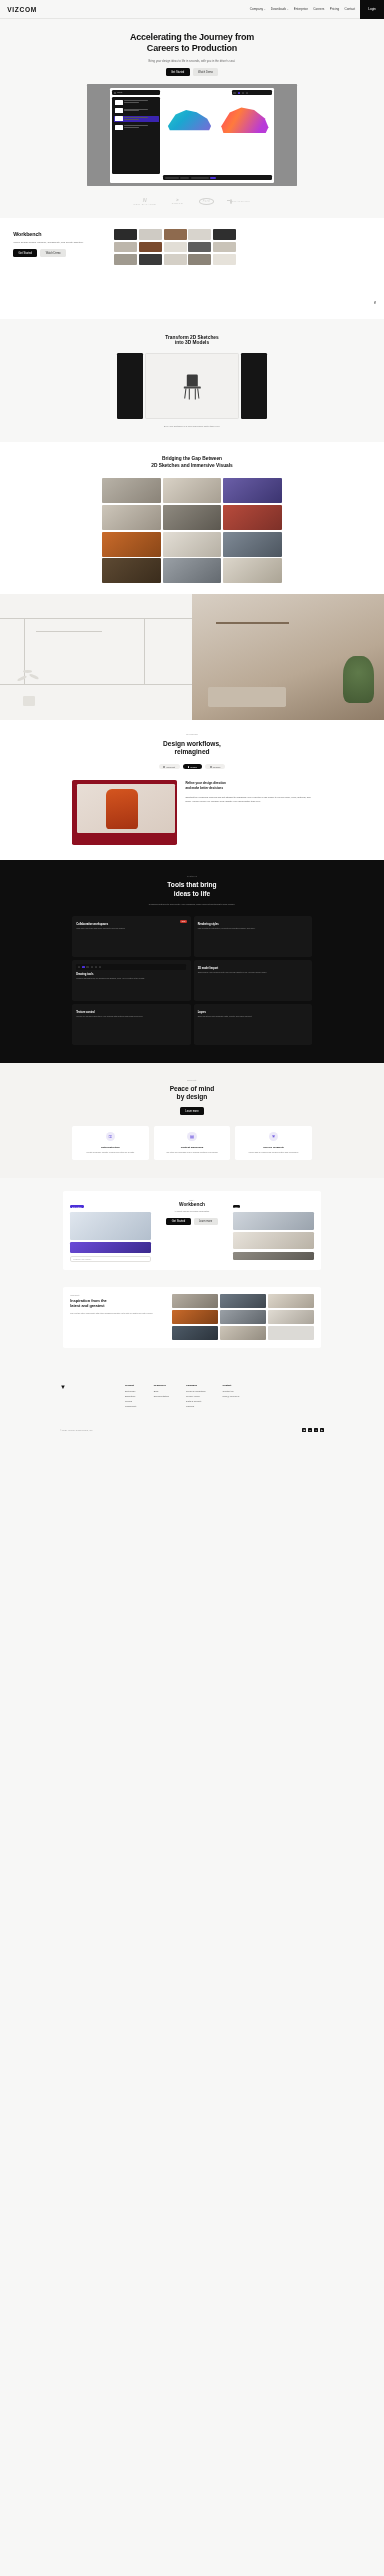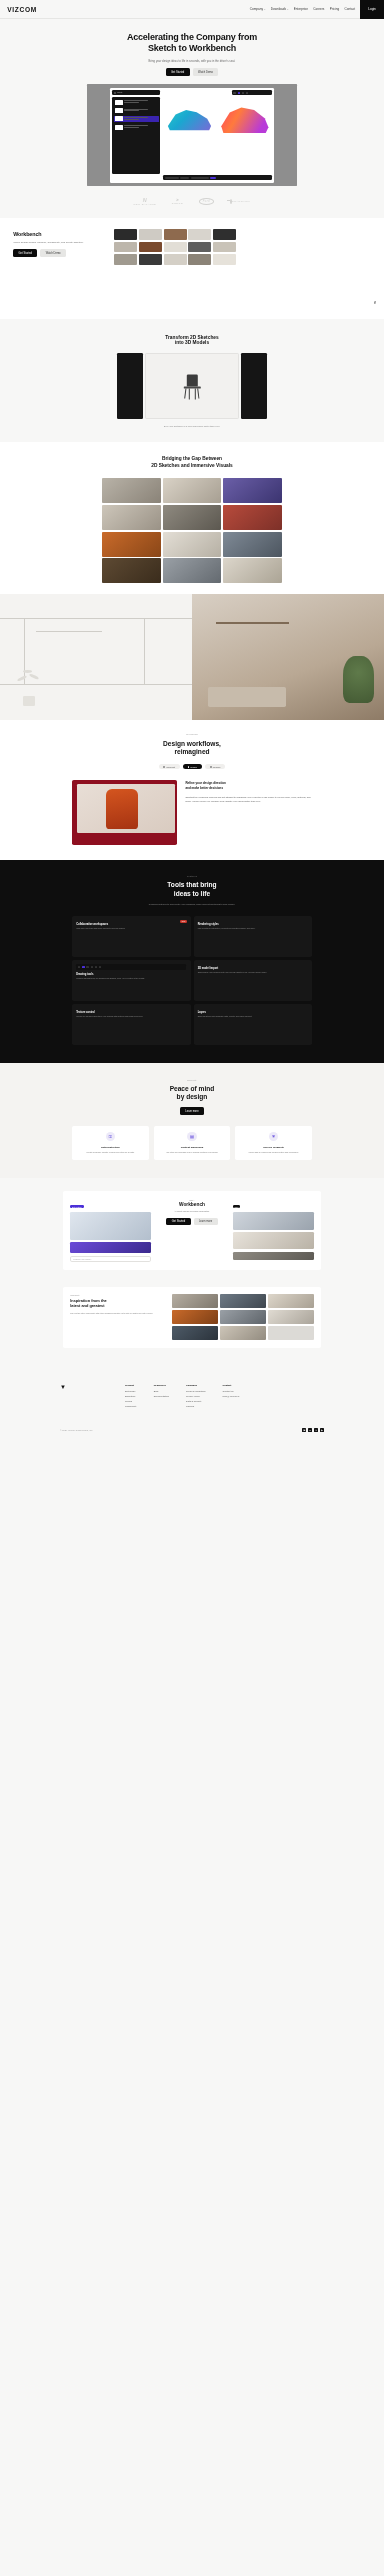--- a/index.html
+++ b/index.html
@@ -236,22 +236,22 @@
         <div class="nav-item">
           <span>Contact</span>
         </div>
       </div>
       <div class="login-btn">Login</div>
     </div>
   </div>
 
   <div class="hero">
     <h1>
-      <span>Accelerating the Company from</span><br>
-      <span>Sketch to Workbench</span>
+      <span>Accelerating the Journey from</span><br>
+      <span>Careers to Production</span>
     </h1>
     <p class="sub">Bring your design ideas to life in seconds, with you in the driver's seat.</p>
     <div class="btn-row">
       <div class="btn-dark">Get Started</div>
       <div class="btn-light">Watch Demo</div>
     </div>
 
     <div class="app-shot">
       <div class="side-bar-l"></div>
       <div class="app-inner">

